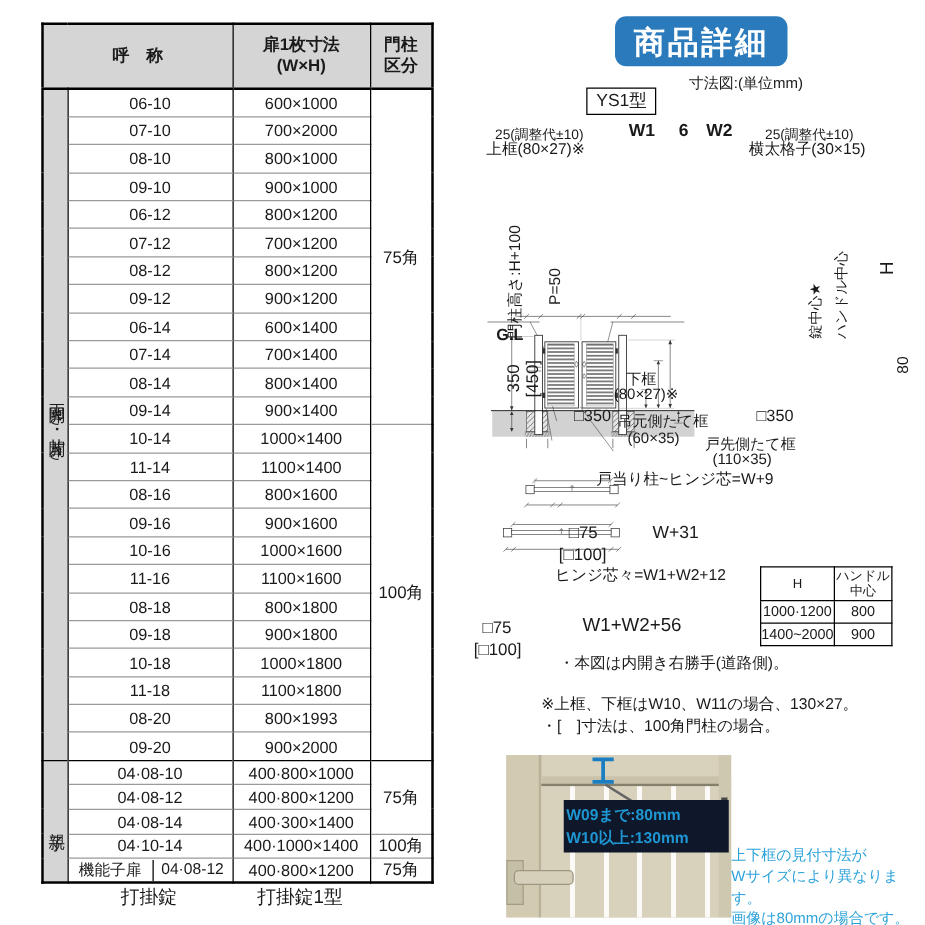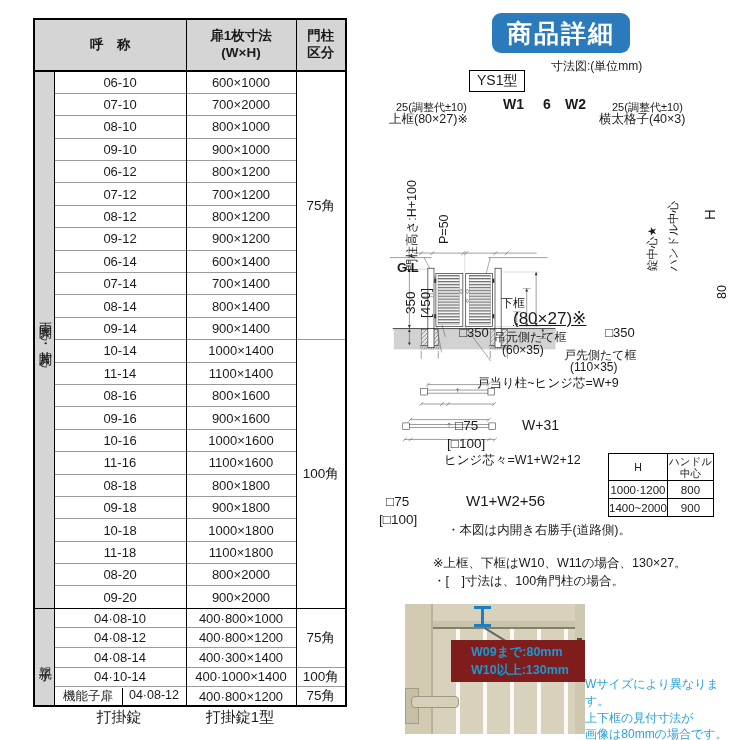--- a/index.html
+++ b/index.html
@@ -51,21 +51,21 @@
   .p-slats{left:28px;top:25px;width:152px;height:105px;
            background:repeating-linear-gradient(90deg,#d8d1bb 0 23px,#fbfaf6 23px 27px);}
   .p-right{left:170px;top:0;width:10px;height:130px;background:#cfc8b0;}
   .p-latch{left:172px;top:34px;width:5px;height:16px;background:#4a4a44;}
   .p-hplate{left:0;top:84px;width:12px;height:34px;background:#c6bfa7;border:1px solid #a39d86;}
   .p-handle{left:6px;top:92px;width:46px;height:10px;background:#d6d0bb;border:1px solid #9d977f;border-radius:4px;}
   .p-mv{left:76px;top:4px;width:3px;height:18px;background:#1b7ec2;}
   .p-mt{left:69px;top:2px;width:17px;height:3px;background:#1b7ec2;}
   .p-mb{left:69px;top:20px;width:17px;height:3px;background:#1b7ec2;}
   .p-lead{left:80px;top:23px;width:30px;height:1.5px;background:#666;transform:rotate(32deg);transform-origin:left top;}
-  .p-callout{left:46px;top:36px;width:128px;background:#7f1d1d;padding:3px 20px;color:#1e96d2;
+  .p-callout{left:46px;top:36px;width:128px;background:#0f172a;padding:3px 2px;color:#1e96d2;
              font-size:12.5px;font-weight:bold;line-height:1.45;}
   .caption{position:absolute;left:585px;top:676px;color:#2ba2da;font-size:12px;line-height:1.4;}
 </style>
 </head>
 <body>
 
 <div class="page">
 
   <table id="spec-table">
     <colgroup>
@@ -176,21 +176,21 @@
         <tr class="rA">
           <td>10-18</td>
           <td>1000×1800</td>
         </tr>
         <tr class="rA">
           <td>11-18</td>
           <td>1100×1800</td>
         </tr>
         <tr class="rA">
           <td>08-20</td>
-          <td>800×2000</td>
+          <td>800×1993</td>
         </tr>
         <tr class="rA">
           <td>09-20</td>
           <td>900×2000</td>
         </tr>
         <tr class="rB sec">
           <td class="gcell" rowspan="5"><span class="vtext">親子</span></td>
           <td>04·08-10</td>
           <td>400·800×1000</td>
           <td rowspan="3" style="font-size: 13.5px;">75角</td>
@@ -355,30 +355,30 @@
         <line x1="608" y1="516" x2="616" y2="508"></line>
     </g>
   </svg>
 
   <div class="lbl" style="left:396px;top:100px;font-size:11px;">25(調整代±10)</div>
   <div class="lbl" style="left:503px;top:96px;font-size:14px;font-weight:bold;">W1</div>
   <div class="lbl" style="left:543px;top:96px;font-size:14px;font-weight:bold;">6</div>
   <div class="lbl" style="left:565px;top:96px;font-size:14px;font-weight:bold;">W2</div>
   <div class="lbl" style="left:612px;top:100px;font-size:11px;">25(調整代±10)</div>
   <div class="lbl" style="left:389px;top:111px;font-size:12.5px;">上框(80×27)※</div>
-  <div class="lbl" style="left:599px;top:111px;font-size:12.5px;">横太格子(40×3)</div>
+  <div class="lbl" style="left:599px;top:111px;font-size:12.5px;">横太格子(30×15)</div>
   <div class="rot" style="left:404px;top:271px;font-size:12.5px;">門柱高さ:H+100</div>
   <div class="rot" style="left:437px;top:244px;font-size:12.5px;">P=50</div>
   <div class="lbl" style="left:397px;top:260px;font-size:13px;font-weight:bold;">G.L</div>
   <div class="rot" style="left:403px;top:314px;font-size:13.5px;">350</div>
   <div class="rot" style="left:418px;top:318px;font-size:13.5px;">[450]</div>
   <div class="lbl" style="left:456px;top:325px;width:36px;text-align:center;font-size:13px;">□350</div>
   <div class="lbl" style="left:602px;top:325px;width:36px;text-align:center;font-size:13px;">□350</div>
   <div class="lbl" style="left:501px;top:295px;font-size:12px;">下框</div>
-  <div class="lbl" style="left:513px;top:308px;font-size:17px;text-decoration:underline;">(80×27)※</div>
+  <div class="lbl" style="left:491px;top:308px;font-size:12px;">(80×27)※</div>
   <div class="lbl" style="left:494px;top:329px;font-size:12px;">吊元側たて框</div>
   <div class="lbl" style="left:502px;top:343px;font-size:12px;">(60×35)</div>
   <div class="lbl" style="left:564px;top:347px;font-size:12px;">戸先側たて框</div>
   <div class="lbl" style="left:570px;top:360px;font-size:12px;">(110×35)</div>
   <div class="rot" style="left:645px;top:271px;font-size:11.5px;">錠中心★</div>
   <div class="rot" style="left:666px;top:271px;font-size:11.5px;">ハンドル中心</div>
   <div class="rot" style="left:701px;top:220px;font-size:15px;">H</div>
   <div class="rot" style="left:715px;top:299px;font-size:12.5px;">80</div>
 
   <div class="lbl" style="left:477px;top:375px;font-size:12.5px;">戸当り柱~ヒンジ芯=W+9</div>
@@ -429,18 +429,18 @@
     <div class="p-mt"></div>
     <div class="p-mv"></div>
     <div class="p-mb"></div>
     <div class="p-lead"></div>
     <div class="p-callout">
       <div>W09まで:80mm</div>
       <div>W10以上:130mm</div>
     </div>
   </div>
   <div class="caption">
+    <div>上下框の見付寸法が</div>
     <div>Wサイズにより異なります。</div>
-    <div>上下框の見付寸法が</div>
     <div>画像は80mmの場合です。</div>
   </div>
 
 </div>
 
 </body></html>

